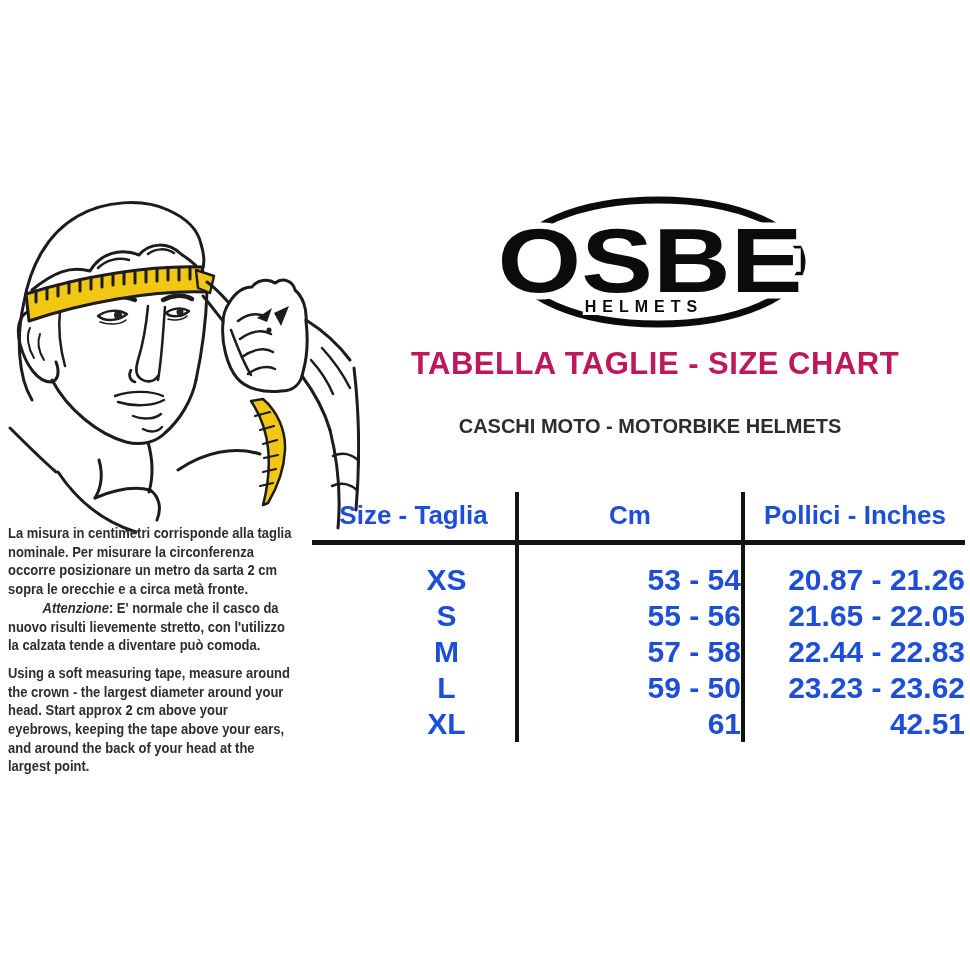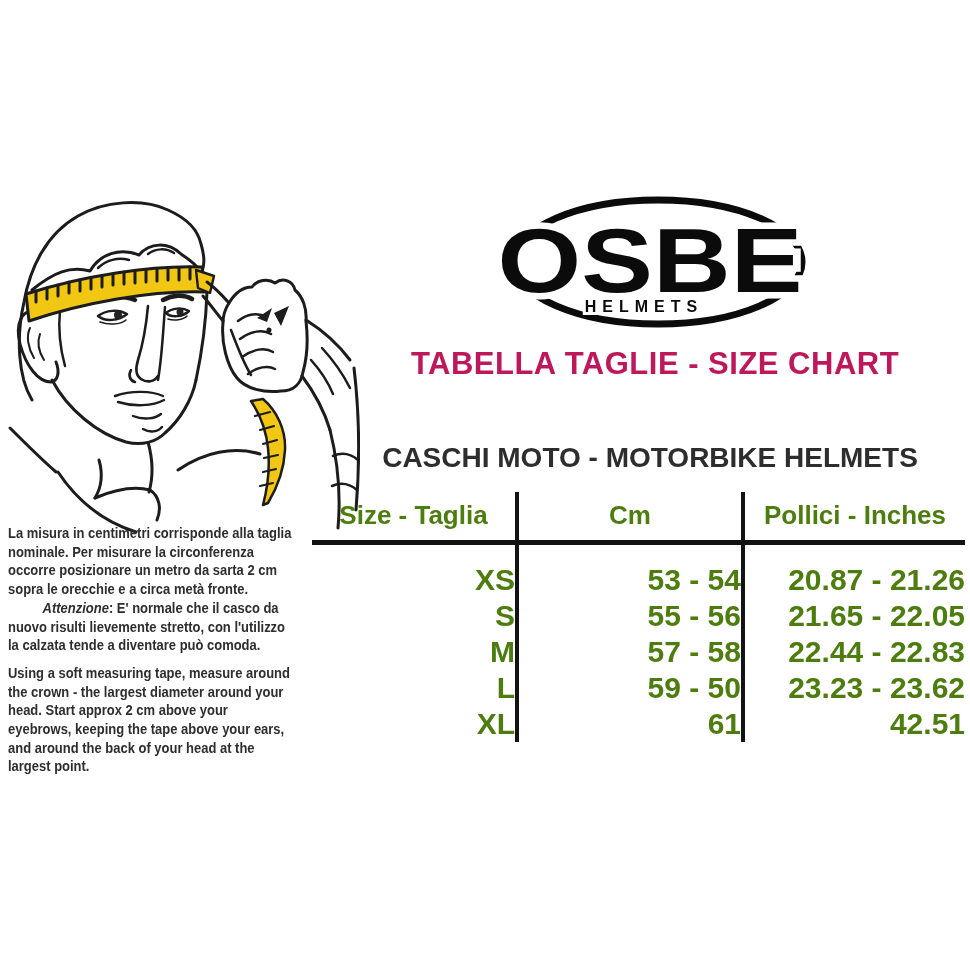--- a/index.html
+++ b/index.html
@@ -7,55 +7,55 @@
     position:relative; width:970px; height:859px; background:#ffffff;
     font-family:"Liberation Sans", sans-serif; overflow:hidden;
   }
   
   .title {
     position:absolute; left:345px; top:346px; width:620px;
     text-align:center; font-size:31px; font-weight:bold; color:#be185d;
     letter-spacing:0.5px; white-space:nowrap;
   }
   .subtitle {
-    position:absolute; left:335px; top:442px; width:630px;
-    text-align:center; font-size:28px; font-weight:bold; color:#2d2d2d;
+    position:absolute; left:335px; top:415px; width:630px;
+    text-align:center; font-size:20px; font-weight:bold; color:#2d2d2d;
     white-space:nowrap;
   }
   
   .notes {
     position:absolute; left:8px; top:524px; width:352px;
     color:#2e2e2e; font-size:15px; font-weight:bold; line-height:18.7px;
     transform:scaleX(0.865); transform-origin:left top;
   }
   .notes .line { white-space:nowrap; }
   .notes .line.indent { padding-left:40px; }
   .notes .block-en { margin-top:9px; }
   
   .size-table {
     position:absolute; left:312px; top:492px; width:653px;
-    border-collapse:collapse; table-layout:fixed; color:#4d7c0f;
+    border-collapse:collapse; table-layout:fixed; color:#1d4ed8;
   }
   .size-table col.c1 { width:205px; }
   .size-table col.c2 { width:226px; }
   .size-table col.c3 { width:222px; }
   .size-table th {
     font-size:26px; font-weight:bold; text-align:center;
     padding:8px 0 9px 0; border-bottom:5px solid #131313; white-space:nowrap;
   }
   .size-table th:nth-child(2), .size-table th:nth-child(3),
   .size-table td:nth-child(2), .size-table td:nth-child(3) {
     border-left:4px solid #131313;
   }
   .size-table tbody td {
     font-size:30px; font-weight:bold; text-align:right;
     height:36px; padding:0; white-space:nowrap;
   }
   .size-table tbody tr:first-child td { padding-top:17px; }
-  .size-table tbody td.size-col { text-align:right; padding-left:66px; }
+  .size-table tbody td.size-col { text-align:center; padding-left:66px; }
   
   .illustration { position:absolute; left:2px; top:172px; }
   .logo { position:absolute; left:492px; top:192px; }
   .logo .brand-text {
     font-family:"Liberation Sans", sans-serif; font-weight:bold;
   }
   .logo .tagline-text {
     font-family:"Liberation Sans", sans-serif; font-weight:bold;
   }
 </style>

